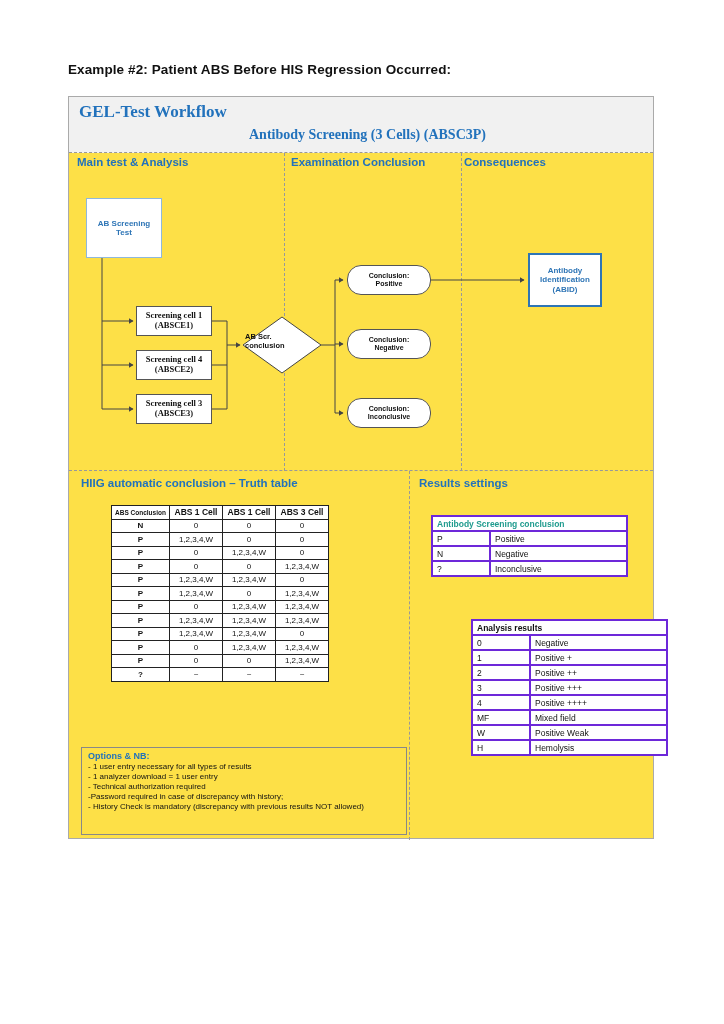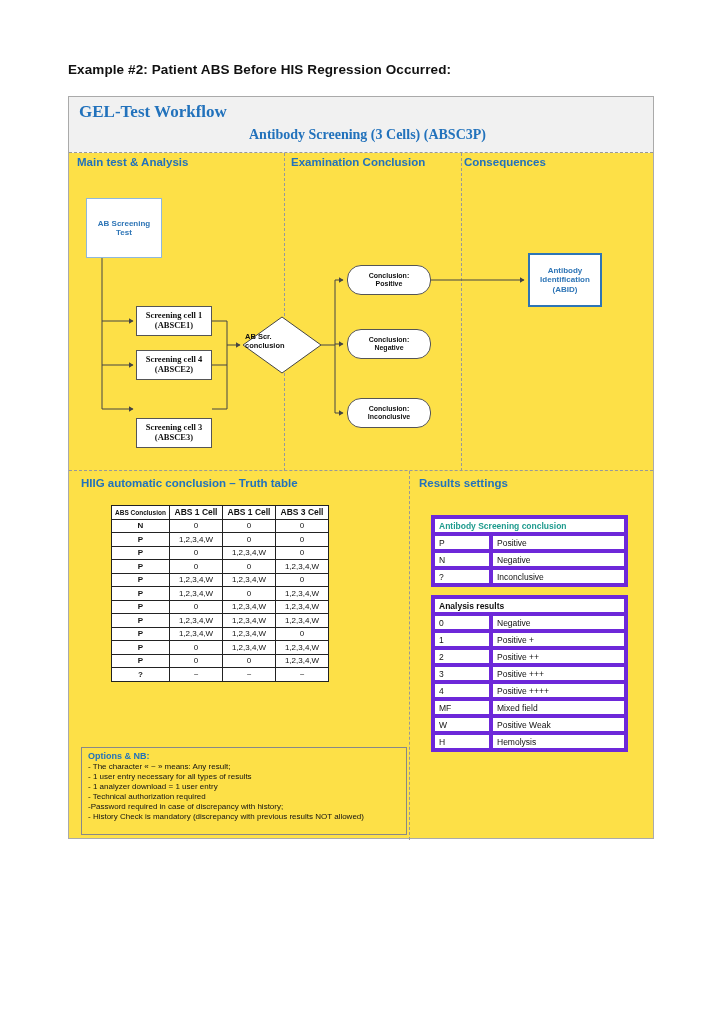--- a/index.html
+++ b/index.html
@@ -17,44 +17,44 @@
 
   
   .flow { position:absolute; left:0; top:56px; width:100%; height:318px; border-bottom:1px dashed #999; }
   .col-div { position:absolute; top:0; height:318px; border-left:1px dashed #999; }
   .col-head { position:absolute; top:3px; font-size:11.5px; font-weight:bold; color:#2272bc; }
   .flow svg { position:absolute; left:0; top:0; }
 
   .node { position:absolute; background:#fff; display:flex; flex-direction:column; align-items:center; justify-content:center; text-align:center; line-height:1.15; }
   .test-box { left:17px; top:33px; width:76px; height:60px; border:1px solid #8fb8dc; color:#2e75b6; font-size:8px; font-weight:bold;margin-top:12px; }
   .cell-box { left:67px; width:76px; height:30px; border:1px solid #555; font-family:"Liberation Serif",serif; font-size:8.5px; font-weight:bold; }
-  .cell1 { top:153px; } .cell2 { top:197px; } .cell3 { top:241px;margin-top:24px; }
+  .cell1 { top:153px; } .cell2 { top:197px; } .cell3 { top:241px; }
   .diamond-label { position:absolute; left:176px; top:179px; width:74px; text-align:left; font-size:7.5px; font-weight:bold; line-height:1.2; background:transparent; }
   .stadium { left:278px; width:84px; height:30px; border:1px solid #555; border-radius:14px; font-size:7px; font-weight:bold; }
   .pos { top:112px; } .neg { top:176px; } .inc { top:245px; }
   .abid { left:459px; top:100px; width:74px; height:54px; border:2px solid #2e75b6; border-radius:0; color:#2e75b6; font-size:8px; font-weight:bold; }
 
   
   .bottom { position:absolute; left:0; top:374px; width:100%; height:369px; }
   .bottom .v-div { position:absolute; left:340px; top:0; height:100%; border-left:1px dashed #999; }
   .sec-head { position:absolute; top:6px; font-size:11.5px; font-weight:bold; color:#2272bc; }
   .sec-head.left { left:12px; } .sec-head.right { left:350px; }
 
   table { border-collapse:collapse; background:#fff; }
   .tt { position:absolute; left:42px; top:34px; border:1.5px solid #222; }
   .tt th, .tt td { border:1px solid #222; text-align:center; padding:1px 3px; height:13.5px; font-size:8px; }
   .tt th { font-weight:bold; font-size:8.5px; width:53px; }
   .tt th:first-child { font-size:6.5px; width:58px; }
   .tt td:first-child { font-weight:bold; }
 
   .st { position:absolute; left:362px; border:1.5px solid #222; width:197px; }
-  .st th, .st td { border:4px solid #6d28d9; font-size:8.5px; text-align:left; padding:1.5px 4px; height:12.5px; }
+  .st th, .st td { border:2px solid #6d28d9; font-size:8.5px; text-align:left; padding:1.5px 4px; height:12.5px; }
   .st td:first-child { width:58px; }
   .st-screen { top:44px; } .st-screen th { color:#1f9b8e; font-weight:bold; }
-  .st-analysis { top:124px; } .st-analysis th { color:#111; font-weight:bold; }
+  .st-analysis { top:148px;margin-left:40px; } .st-analysis th { color:#111; font-weight:bold; }
 
   .options { position:absolute; left:12px; top:276px; width:326px; height:88px; border:1px solid #888; padding:3px 6px; overflow:hidden; }
   .options .opt-title { color:#2272bc; font-weight:bold; font-size:9px; margin-bottom:1px; }
   .options .opt-lines div { font-size:8px; line-height:1.25; color:#111; }
 </style>
 </head>
 <body>
 
 <div class="page-heading">Example #2:  Patient ABS Before HIS Regression Occurred:</div>
 
@@ -285,21 +285,20 @@
           <tr>
             <td>H</td>
             <td>Hemolysis</td>
           </tr>
         </tbody>
     </table>
 
     <div class="options">
       <div class="opt-title">Options &amp; NB:</div>
       <div class="opt-lines">
-          <div>- The character « ~ » means: Any result;</div>
           <div>- 1 user entry necessary for all types of results</div>
           <div>- 1 analyzer download = 1 user entry</div>
           <div>- Technical authorization required</div>
           <div>-Password required in case of discrepancy with history;</div>
           <div>- History Check is mandatory (discrepancy with previous results NOT allowed)</div>
         </div>
     </div>
   </div>
 
 </div>

